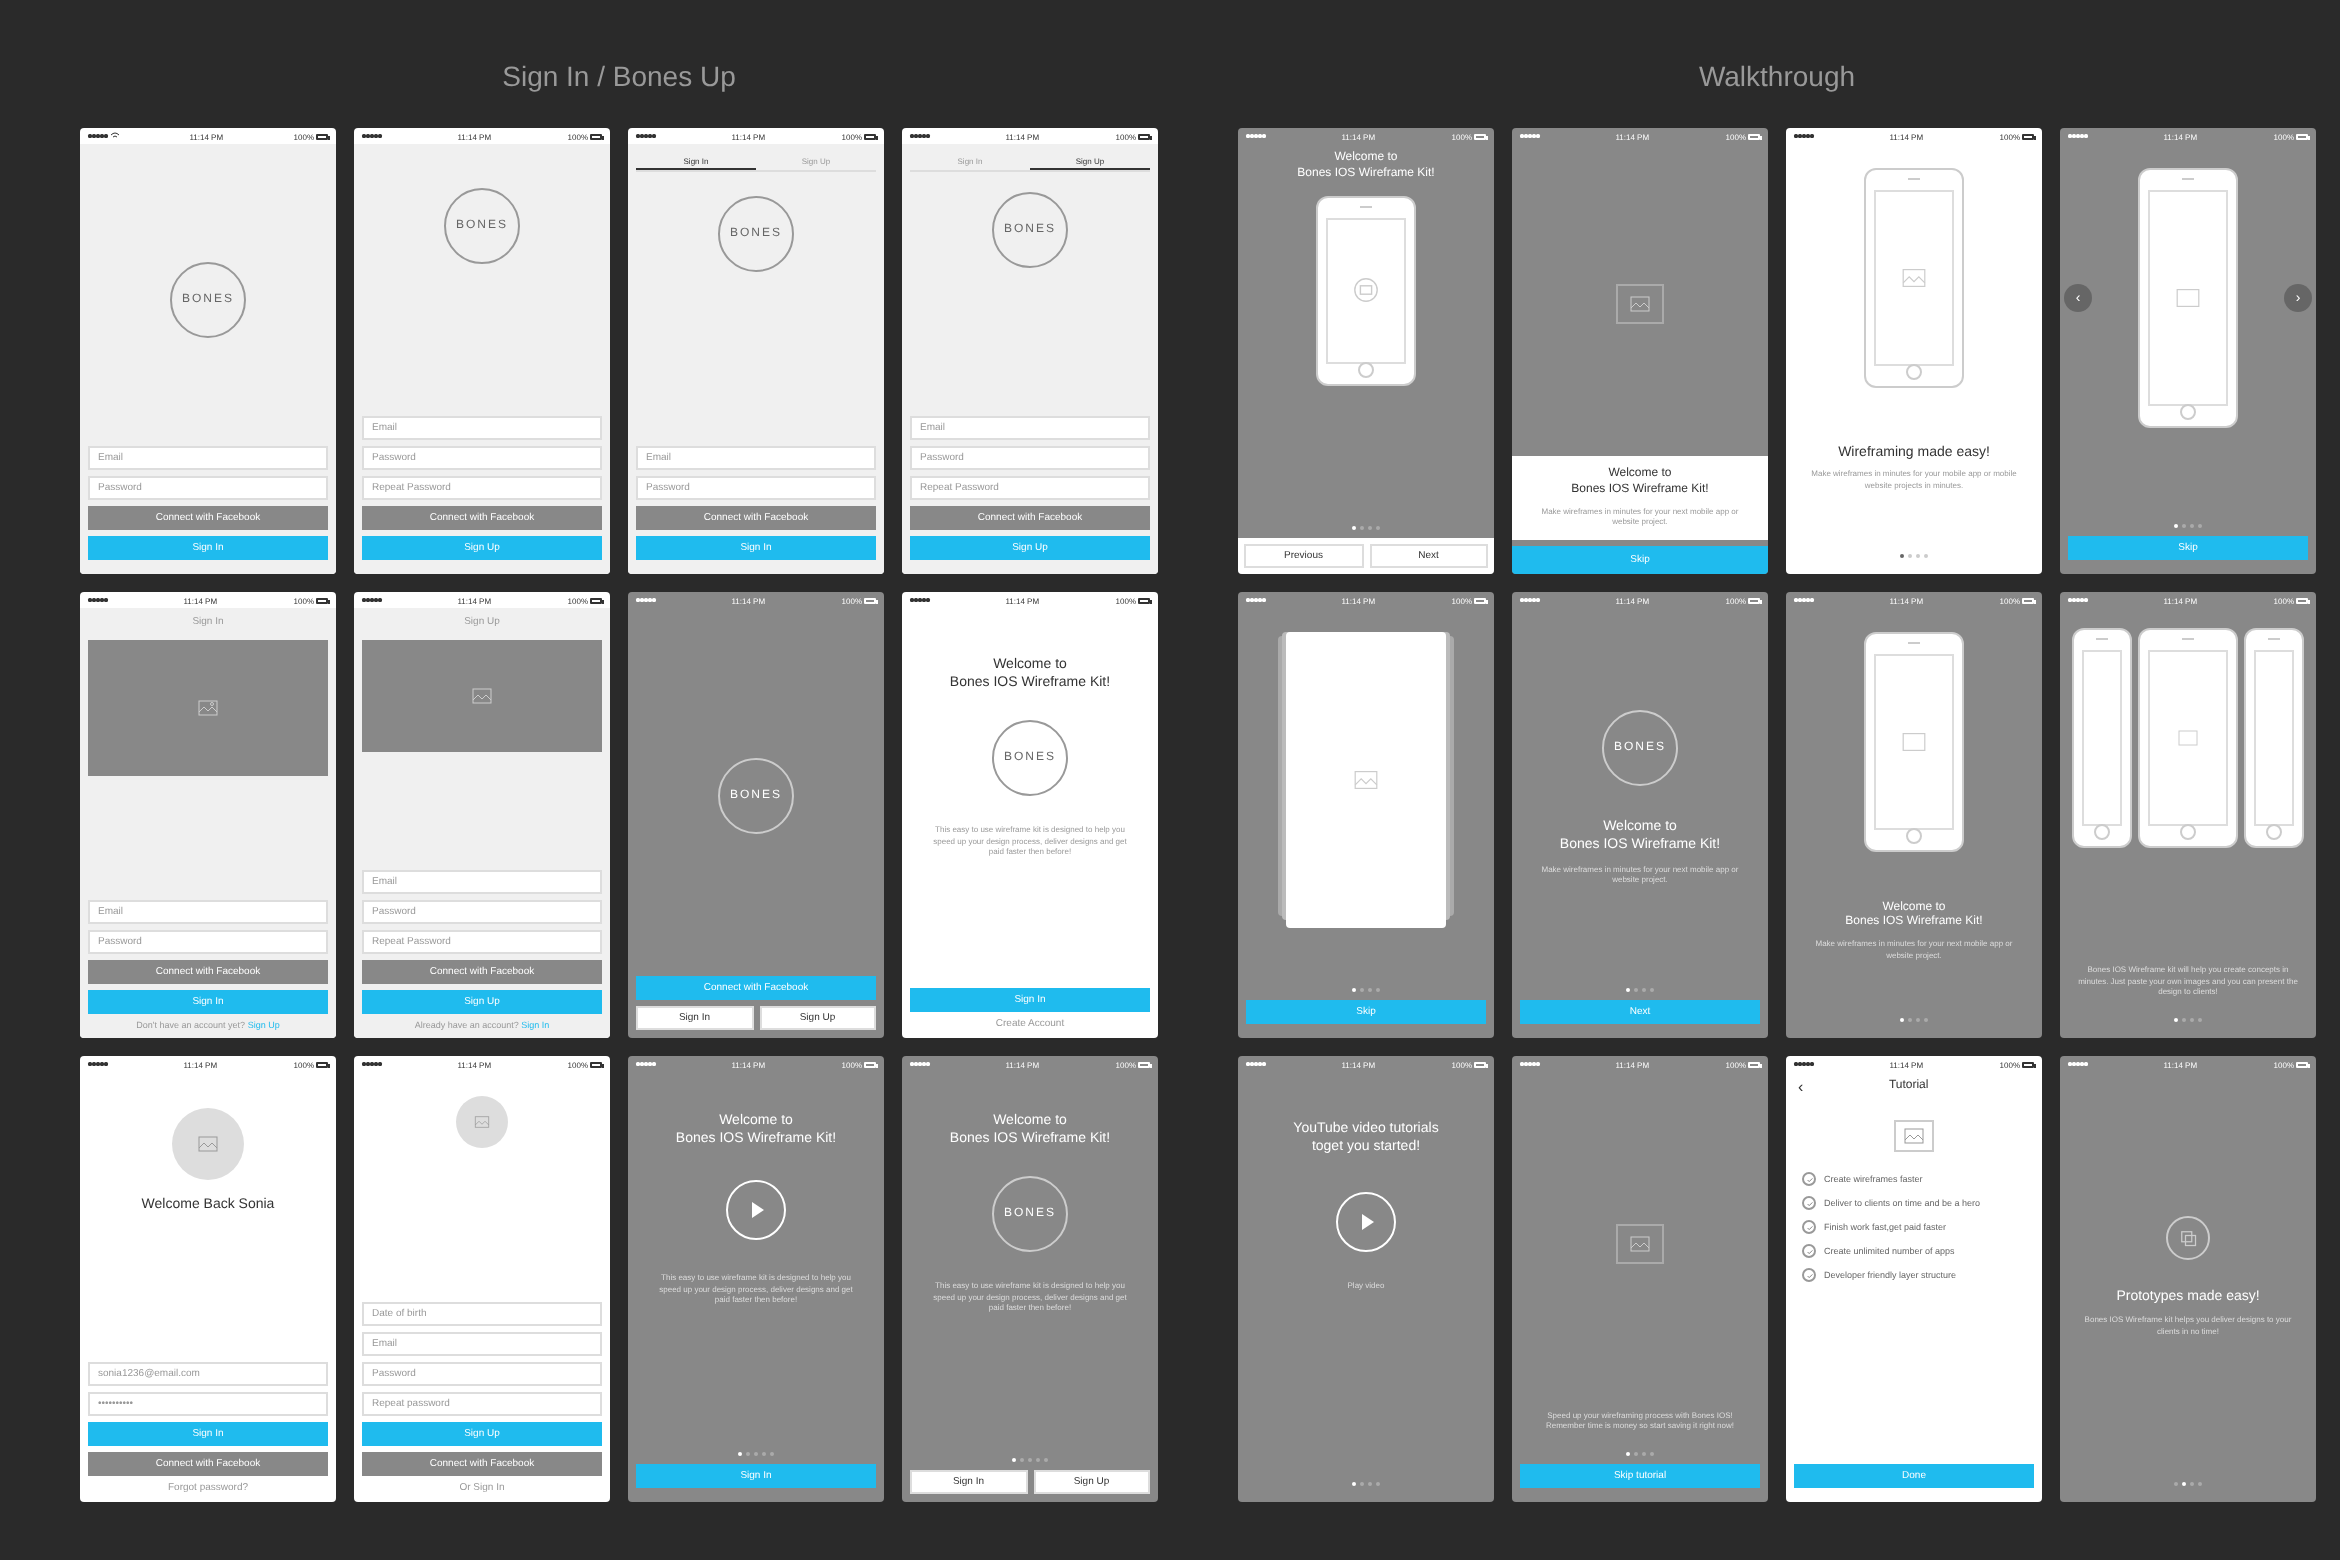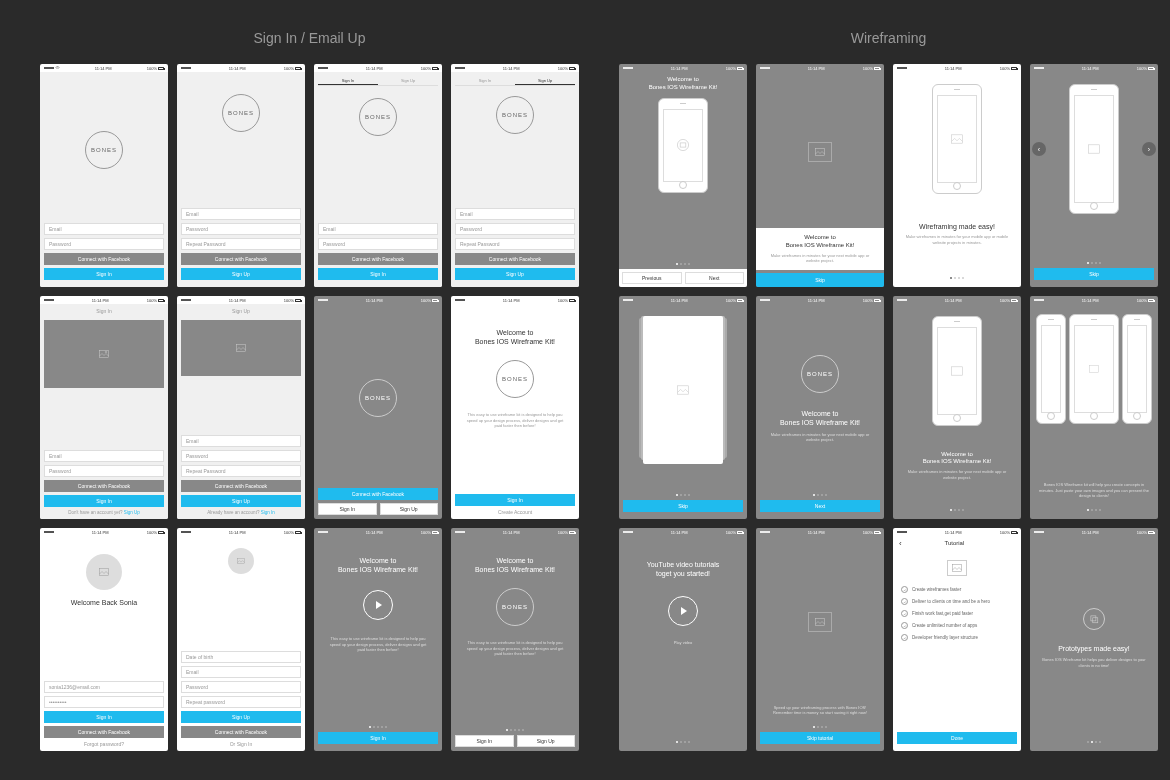--- a/index.html
+++ b/index.html
@@ -65,21 +65,21 @@
 .header-nav .back{font-size:8px}
 .header-nav .title{flex:1;text-align:center}
 .copy-icon{width:22px;height:22px;border:1px solid #ccc;border-radius:50%;display:flex;align-items:center;justify-content:center;margin:0 auto}
 </style>
 </head>
 <body>
 
 <div class="sections">
 
 <div class="section">
-<div class="section-title">Sign In / Email Up</div>
+<div class="section-title">Sign In / Bones Up</div>
 <div class="grid">
 
 <div class="screen">
 <div class="status-bar">
             <div class="sb-left">
               <div class="dots">
                 <div class="dot"></div>
                 <div class="dot"></div>
                 <div class="dot"></div>
                 <div class="dot"></div>
@@ -480,21 +480,21 @@
               <div class="btn btn-white">Sign In</div>
               <div class="btn btn-white">Sign Up</div>
             </div>
 </div>
 </div>
 
 </div>
 </div>
 
 <div class="section">
-<div class="section-title">Wireframing</div>
+<div class="section-title">Walkthrough</div>
 <div class="grid">
 
 <div class="screen dark">
 <div class="status-bar">
             <div class="sb-left">
               <div class="dots">
                 <div class="dot"></div>
                 <div class="dot"></div>
                 <div class="dot"></div>
                 <div class="dot"></div>

